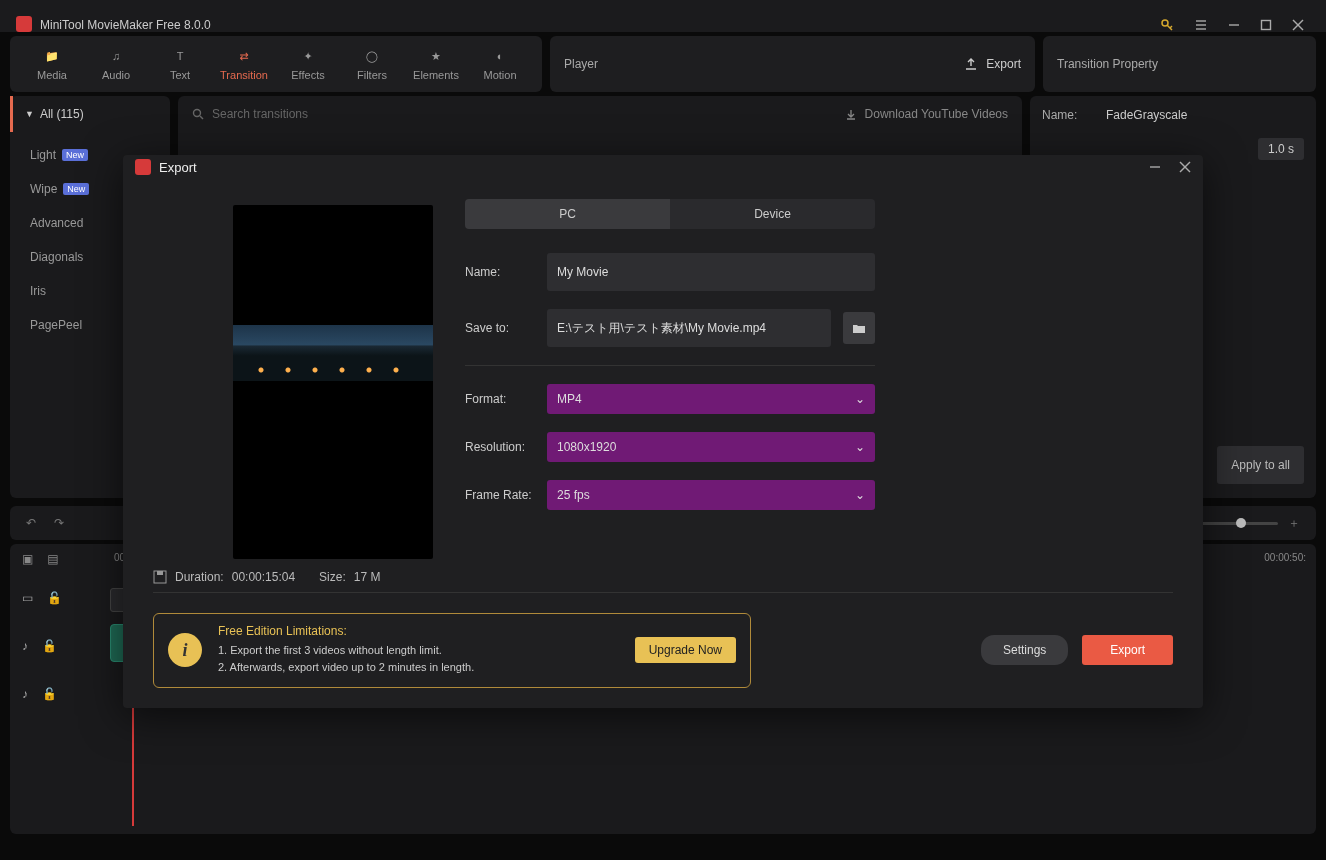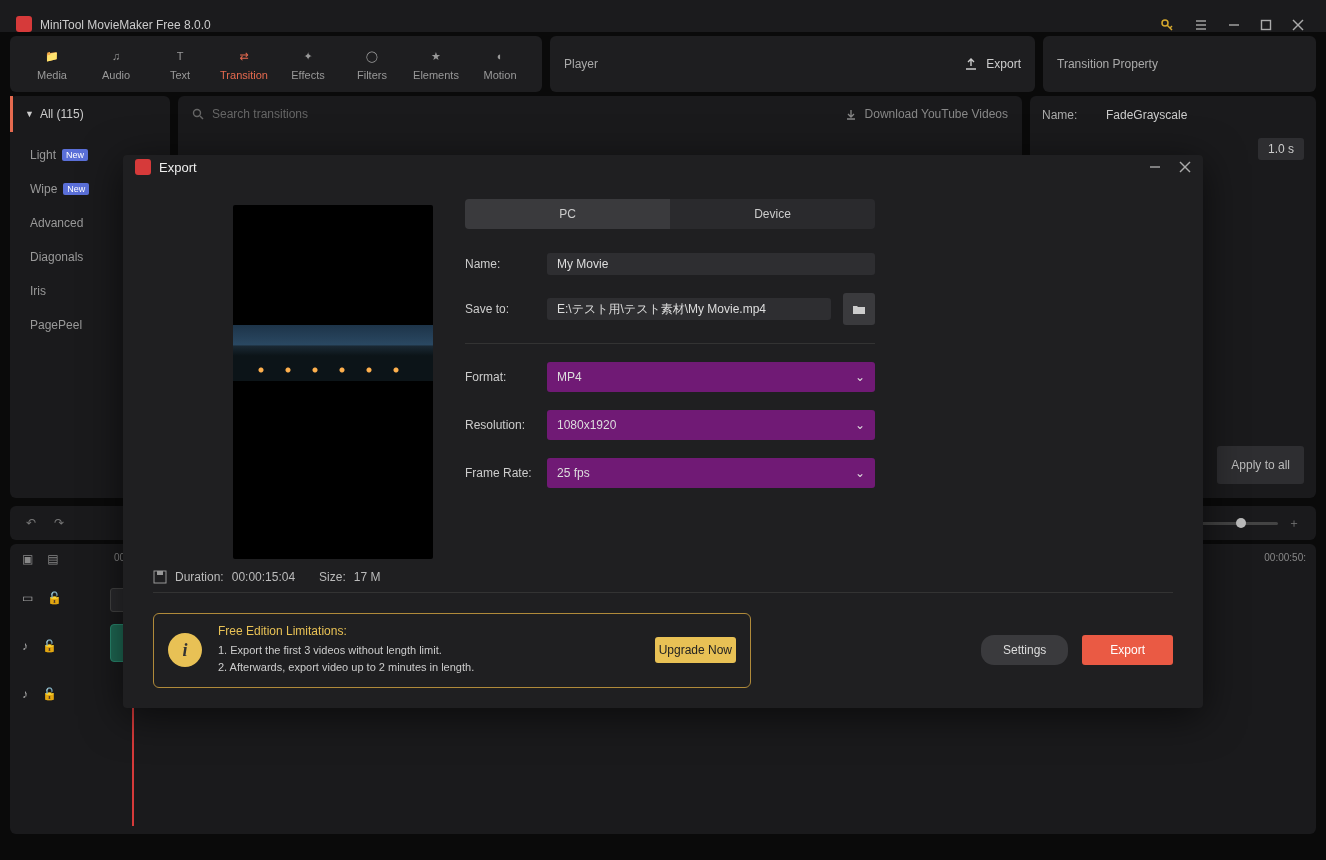--- a/index.html
+++ b/index.html
@@ -107,31 +107,31 @@
              radial-gradient(circle at 40% 50%, #ffb04d 2px, transparent 3px),
              radial-gradient(circle at 55% 50%, #ffb04d 2px, transparent 3px),
              radial-gradient(circle at 70% 50%, #ffb04d 2px, transparent 3px),
              radial-gradient(circle at 85% 50%, #ffb04d 2px, transparent 3px);}
 .form-col {flex:1;max-width:410px;margin-top:4px;}
 .seg { display:flex; border-radius:4px;overflow:hidden;margin-bottom:24px;}
 .seg div{flex:1;text-align:center;padding:8px 0;background:#2a2a2d;color:#ccc;cursor:pointer;}
 .seg div.on{background:#3a3a3d;}
 .frow{display:flex;align-items:center;gap:12px;margin-bottom:18px;}
 .frow label{width:70px;color:#ccc;}
-.finput{flex:1;background:#2e2e31;border:none;color:#ddd;padding:4px 10px;border-radius:3px;font-size:12px;outline:none;}
+.finput{flex:1;background:#2e2e31;border:none;color:#ddd;padding:12px 10px;border-radius:3px;font-size:12px;outline:none;}
 .fsel{flex:1;background:#701a75;color:#ddd;padding:8px 10px;border-radius:3px;display:flex;justify-content:space-between;align-items:center;cursor:pointer;}
 .folder-btn{width:32px;height:32px;background:#3a3a3d;border-radius:3px;display:flex;align-items:center;justify-content:center;cursor:pointer;}
 .modal-info{height:28px;padding:0 30px;display:flex;align-items:center;color:#bbb;gap:8px;}
 .modal-info .sep{margin:0 4px;}
 .modal-footer{padding:14px 30px 20px;display:flex;align-items:center;gap:14px;}
 .limit-box{flex:0 0 598px;border:1px solid #b08a3a;border-radius:6px;padding:10px 14px;display:flex;align-items:center;gap:16px;}
 .limit-box .ii{width:34px;height:34px;border-radius:50%;background:#e8c155;display:flex;align-items:center;justify-content:center;font-family:Georgia,serif;font-weight:bold;color:#333;font-style:italic;font-size:18px;}
 .limit-box .txt .h{color:#e8c155;margin-bottom:4px;}
 .limit-box .txt .l{color:#ccc;font-size:11px;line-height:1.6;}
-.upgrade-btn{margin-left:auto;background:#e8c155;color:#222;padding:6px 4px;border-radius:3px;cursor:pointer;font-size:12px;align-self:center;}
+.upgrade-btn{margin-left:auto;background:#e8c155;color:#222;padding:6px 14px;border-radius:3px;cursor:pointer;font-size:12px;align-self:center;}
 .footer-spacer{flex:1;}
 .gray-btn{background:#3a3a3d;color:#ddd;padding:8px 22px;border-radius:13px;cursor:pointer;}
 .red-btn{background:#ea5a44;color:#fff;padding:8px 28px;border-radius:3px;cursor:pointer;}
 .divider-h{height:1px;background:#333;margin:6px 30px;}
 svg{display:block;}
 </style>
 </head>
 <body>
 
 <div class="titlebar">

